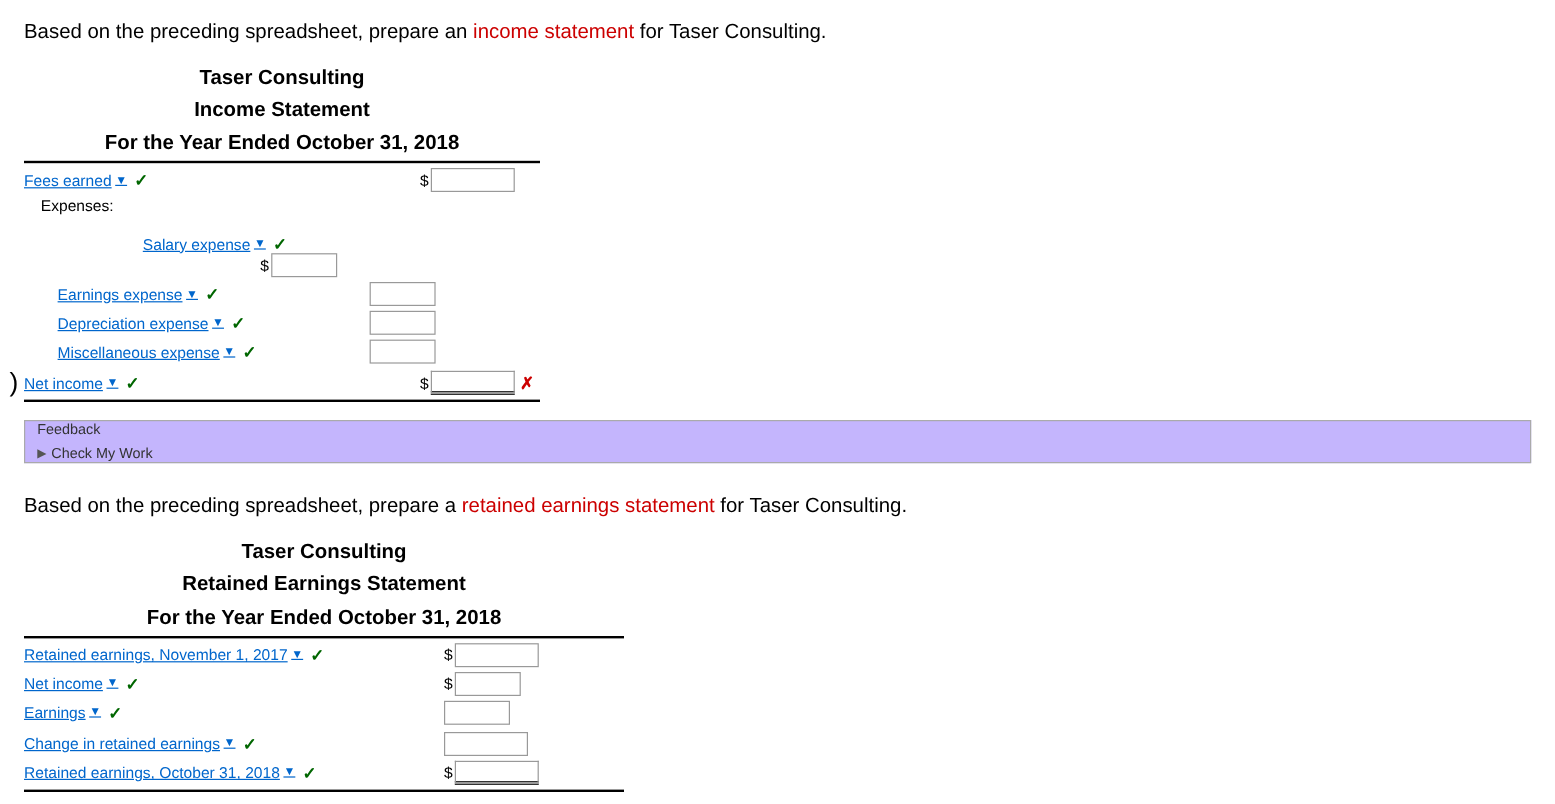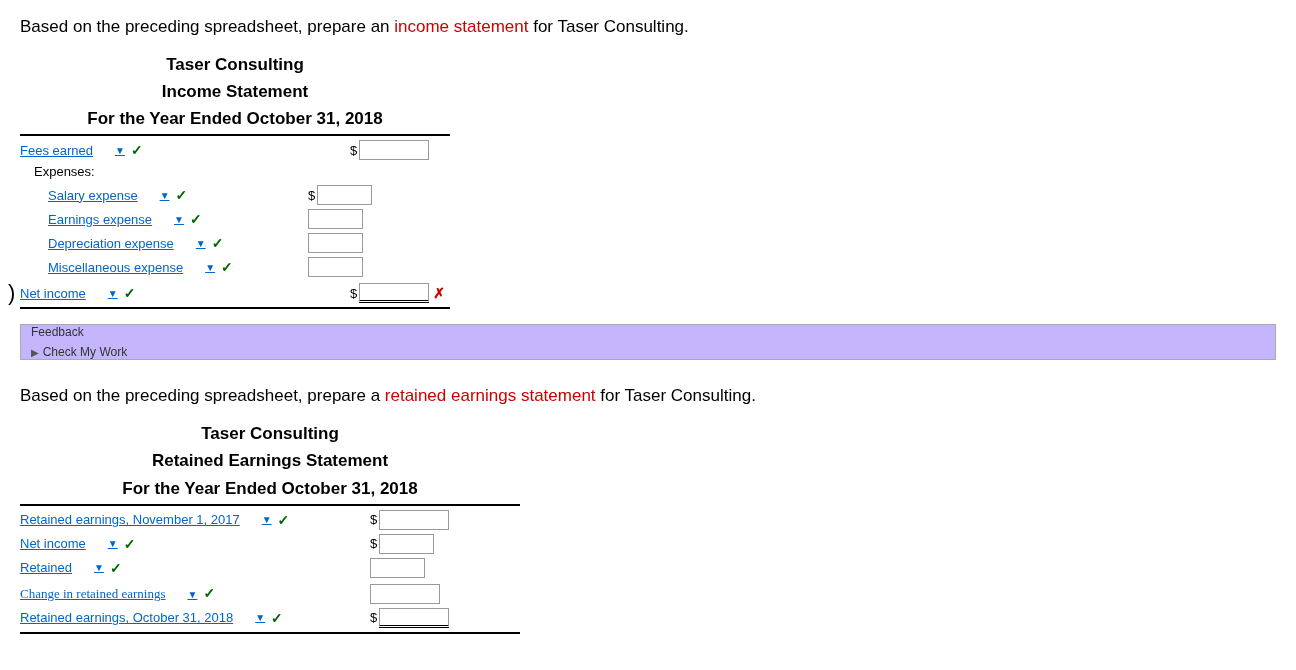--- a/index.html
+++ b/index.html
@@ -24,21 +24,21 @@
       font-size: 17px;
       line-height: 1.6;
       margin-bottom: 2px;
     }
     .label-link {
       color: #0066cc;
       text-decoration: underline;
       cursor: pointer;
       display: inline-flex;
       align-items: center;
-      gap: 20px;
+      gap: 1px;
     }
     .dropdown-arrow {
       color: #0066cc;
       font-size: 10px;
       margin-left: 2px;
     }
     .check-green {
       color: #006600;
       font-weight: bold;
       margin-left: 6px;
@@ -128,23 +128,23 @@
           <span class="dropdown-arrow">▼</span>
         </span>
         <span class="check-green">✓</span>
       </div>
       <div class="input-col">
         <span class="dollar-sign">$</span>
         <input type="text" class="wide" value="" style="">
       </div>
     </div>
 
-    <div class="expenses-label" style="margin-left:14px; margin-bottom:6px;">Expenses:</div>
-
-    <div class="flex-row" style="margin-bottom:4px; margin-left:28px;">
+    <div class="expenses-label" style="margin-left:14px; margin-bottom:16px;">Expenses:</div>
+
+    <div class="flex-row" style="margin-bottom:4px; margin-left:28px;flex-direction:column;">
       <div style="min-width:260px; display:flex; align-items:center;">
         <span class="label-link">
           <span>Salary expense</span>
           <span class="dropdown-arrow">▼</span>
         </span>
         <span class="check-green">✓</span>
       </div>
       <div class="input-col">
         <span class="dollar-sign">$</span>
         <input type="text" class="medium" value="" style="">
@@ -257,32 +257,32 @@
       </div>
       <div class="input-col">
         <span class="dollar-sign">$</span>
         <input type="text" class="medium" value="" style="">
       </div>
     </div>
 
     <div class="flex-row" style="margin-bottom:6px;">
       <div style="min-width:350px; display:flex; align-items:center;">
         <span class="label-link">
-          <span>Retained</span>
-          <span class="dropdown-arrow">▼</span>
-        </span>
-        <span class="check-green">✓</span>
-      </div>
-      <div class="input-col">
-        <input type="text" class="medium" value="" style="">
-      </div>
-    </div>
-
-    <div class="flex-row" style="margin-bottom:4px;">
-      <div style="min-width:350px; display:flex; align-items:flex-end;font-family:Liberation Serif, serif;">
+          <span>Earnings</span>
+          <span class="dropdown-arrow">▼</span>
+        </span>
+        <span class="check-green">✓</span>
+      </div>
+      <div class="input-col">
+        <input type="text" class="medium" value="" style="">
+      </div>
+    </div>
+
+    <div class="flex-row" style="margin-bottom:4px;">
+      <div style="min-width:350px; display:flex; align-items:flex-start;">
         <span class="label-link">
           <span>Change in retained earnings</span>
           <span class="dropdown-arrow">▼</span>
         </span>
         <span class="check-green">✓</span>
       </div>
       <div class="input-col">
         <input type="text" class="wide" value="" style="">
       </div>
     </div>

